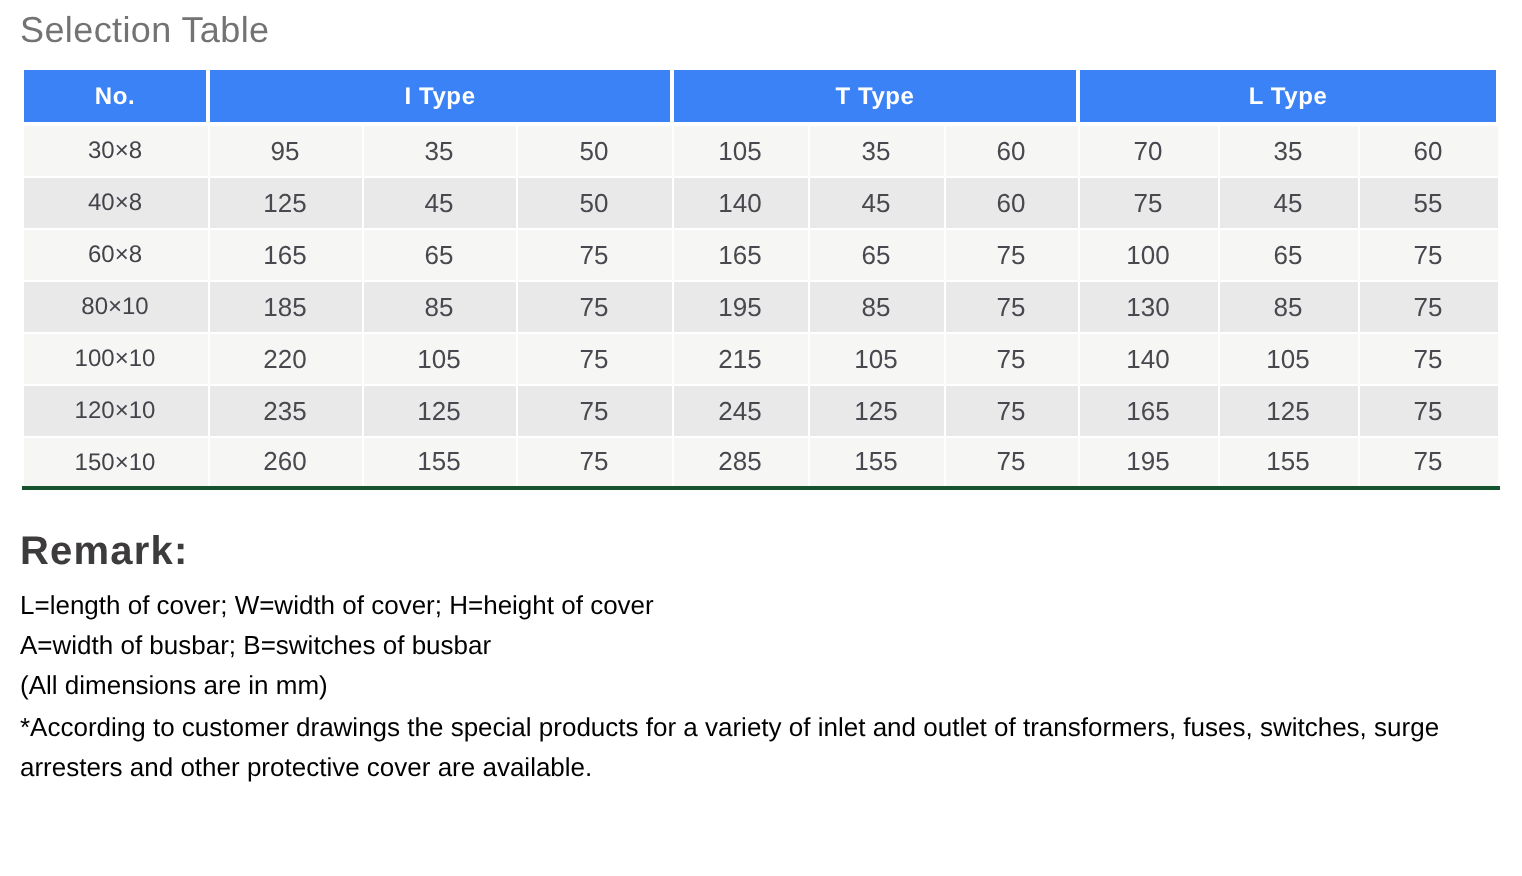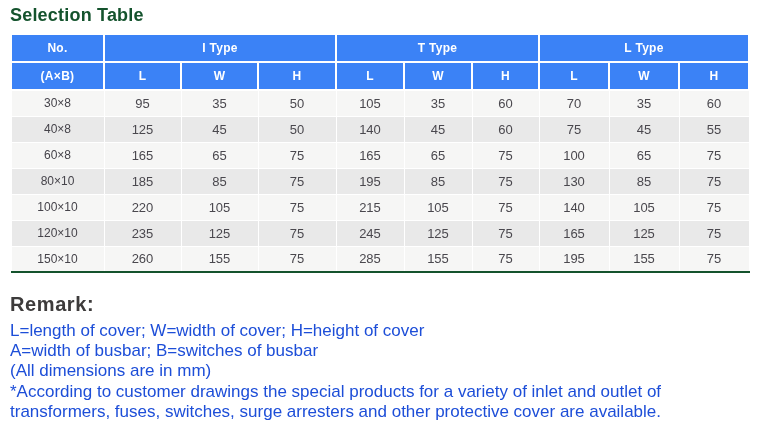--- a/index.html
+++ b/index.html
@@ -8,22 +8,22 @@
     width: 761px;
     height: 438px;
     font-family: "Liberation Sans", "DejaVu Sans", sans-serif;
     color: #3c3a3a;
     overflow: hidden;
   }
   .page { padding: 3px 10px 0 10px; width: 761px; }
 
   .page-title {
     font-size: 18px;
-    font-weight: bold;
-    color: #14532d;
+    font-weight: normal;
+    color: #737373;
     letter-spacing: 0.2px;
     margin: 2px 0 7px 0;
   }
 
   table.selection-table {
     border-collapse: collapse;
     table-layout: fixed;
     width: 738px;
   }
   .selection-table th {
@@ -52,22 +52,22 @@
 
   .remark { margin-top: 20px; }
   .remark-heading {
     font-size: 20px;
     font-weight: bold;
     color: #3d3b3b;
     letter-spacing: 0.6px;
     margin-bottom: 5px;
   }
   .remark-line, .remark-note {
-    font-size: 17px;
-    color: #1d4ed8;
+    font-size: 13px;
+    color: #000000;
     line-height: 20px;
   }
   .remark-note { margin-top: 1px; max-width: 748px; }
 </style>
 </head>
 <body>
 
 <div class="page">
 
   <div class="page-title">Selection Table</div>
@@ -84,32 +84,20 @@
       <col style="width:70px">
         <col style="width:70px">
         <col style="width:70px">
     </colgroup>
     <thead>
       <tr>
         <th>No.</th>
         <th colspan="3">I Type</th>
         <th colspan="3">T Type</th>
         <th colspan="3">L Type</th>
-      </tr>
-      <tr>
-        <th>(A×B)</th>
-        <th>L</th>
-        <th>W</th>
-        <th>H</th>
-        <th>L</th>
-        <th>W</th>
-        <th>H</th>
-        <th>L</th>
-        <th>W</th>
-        <th>H</th>
       </tr>
     </thead>
     <tbody>
         <tr>
           <td class="no-cell">30×8</td>
           <td>95</td>
           <td>35</td>
           <td>50</td>
           <td>105</td>
           <td>35</td>

